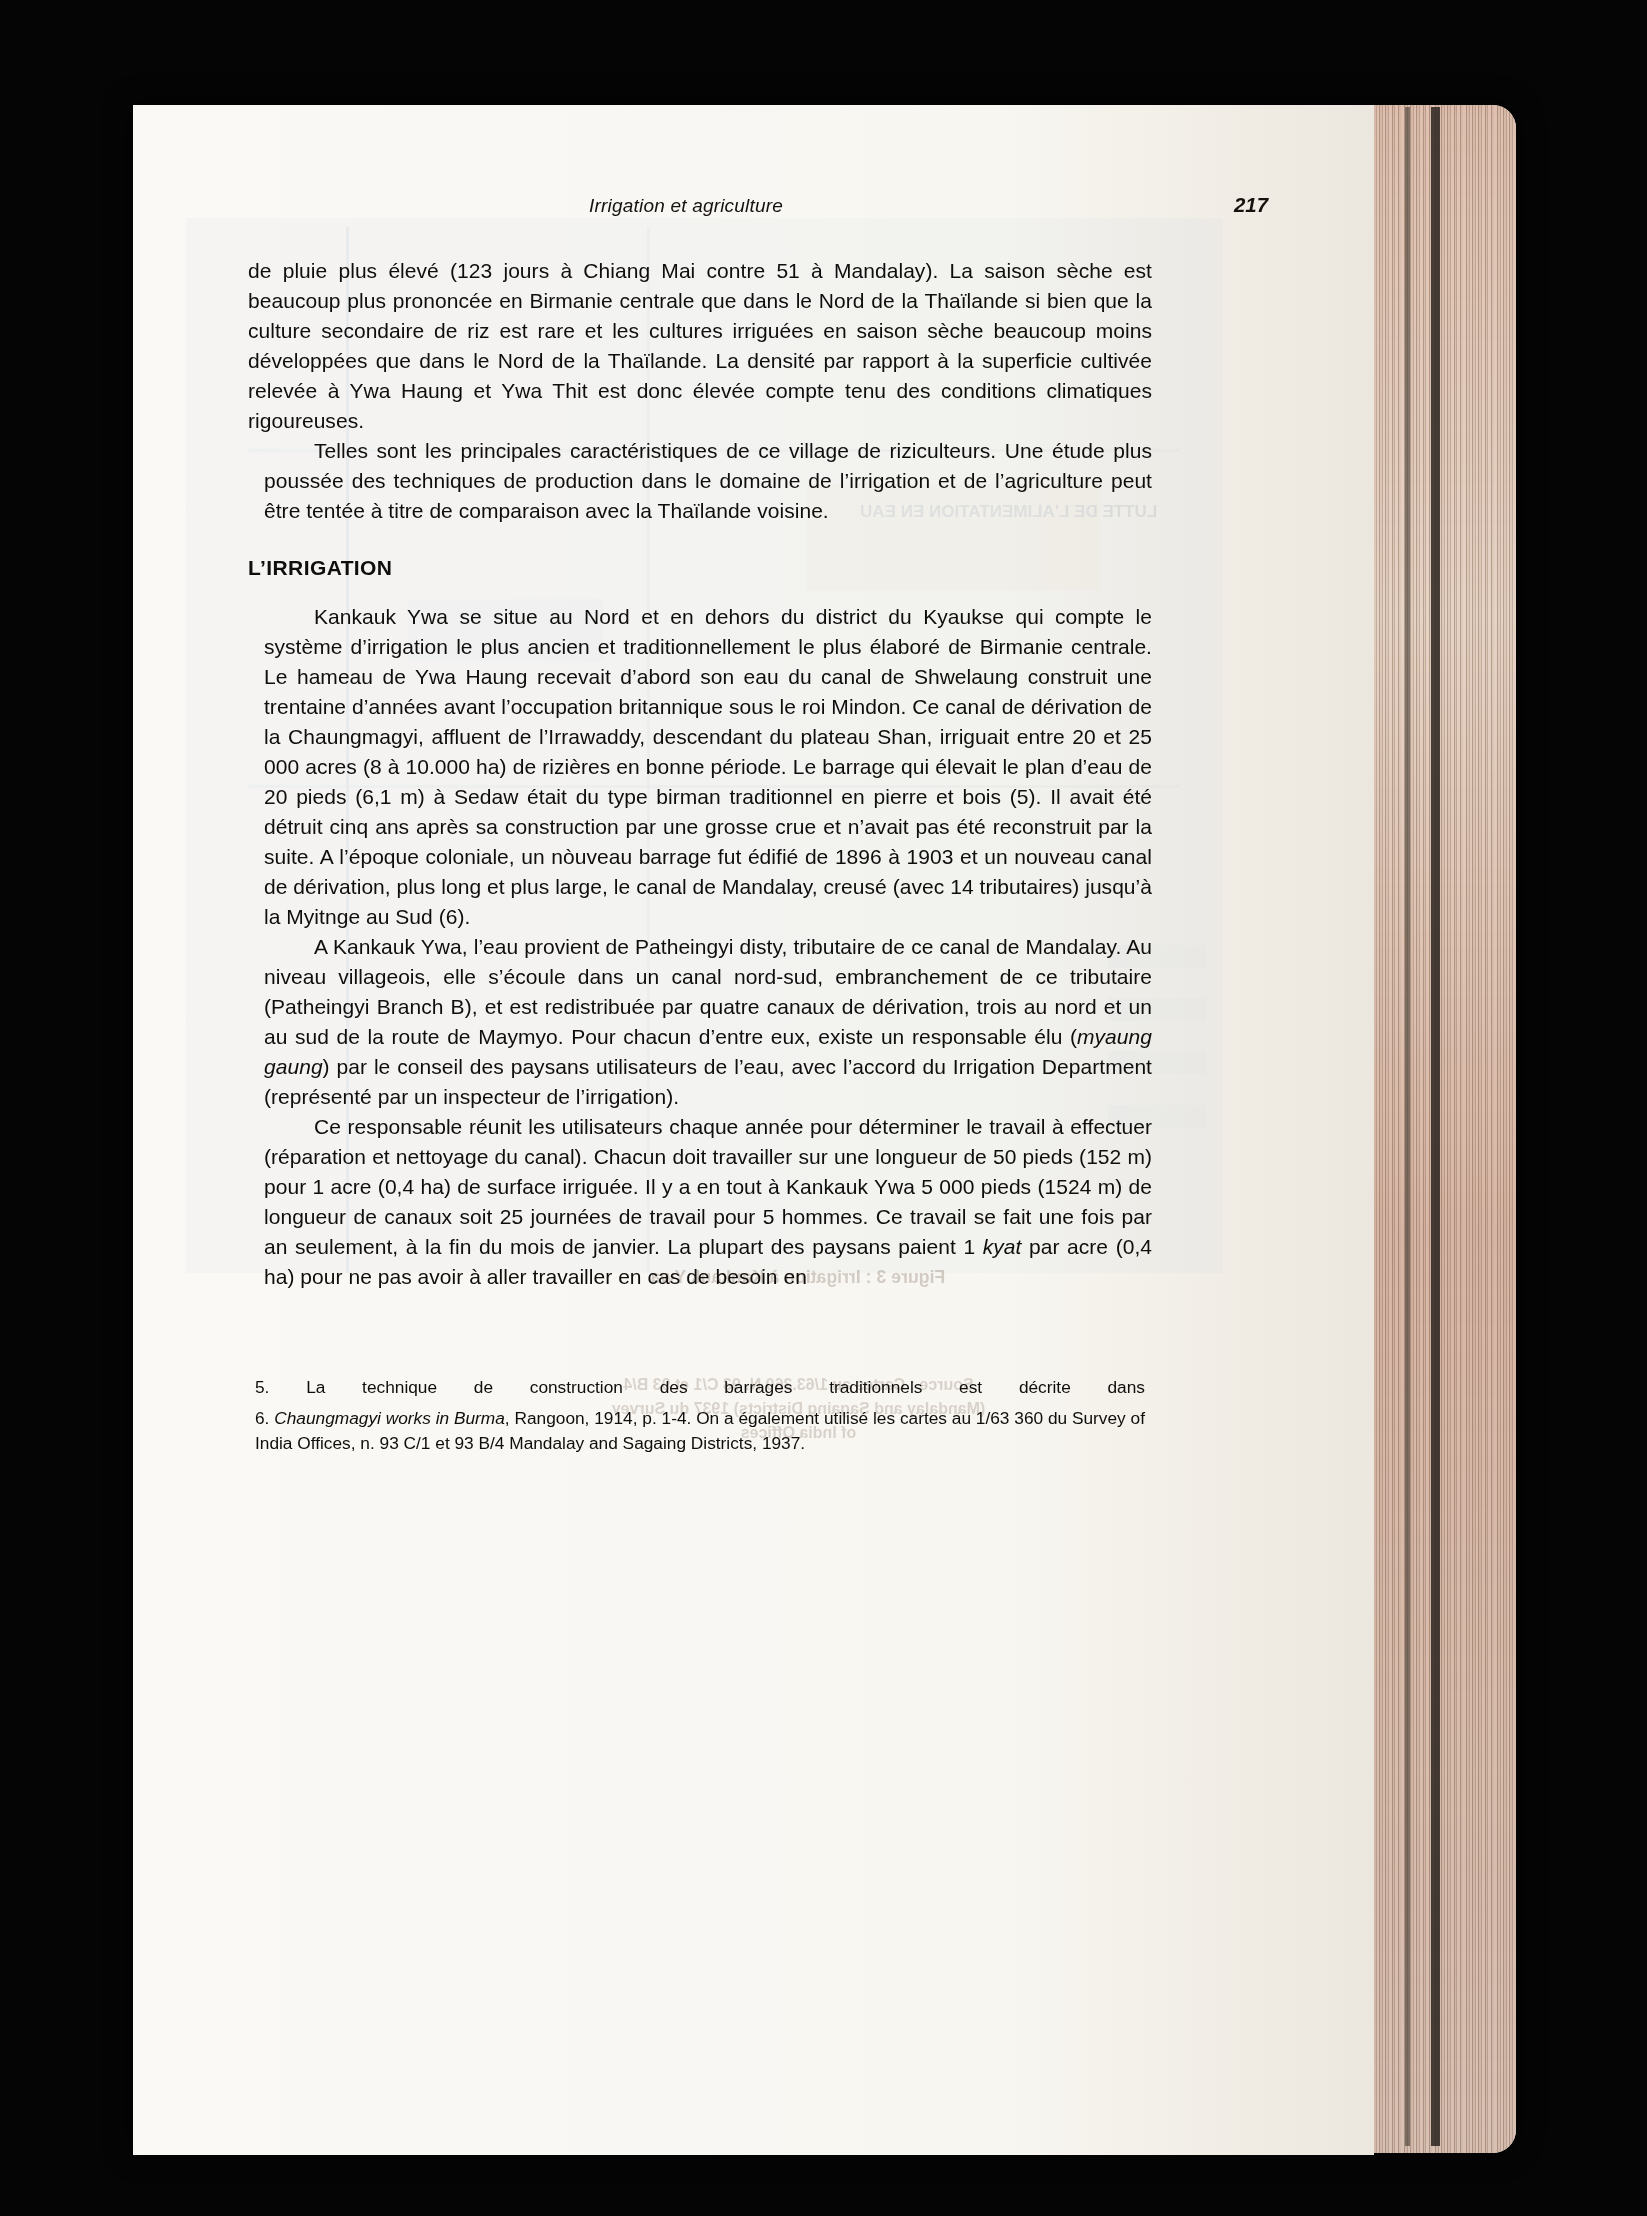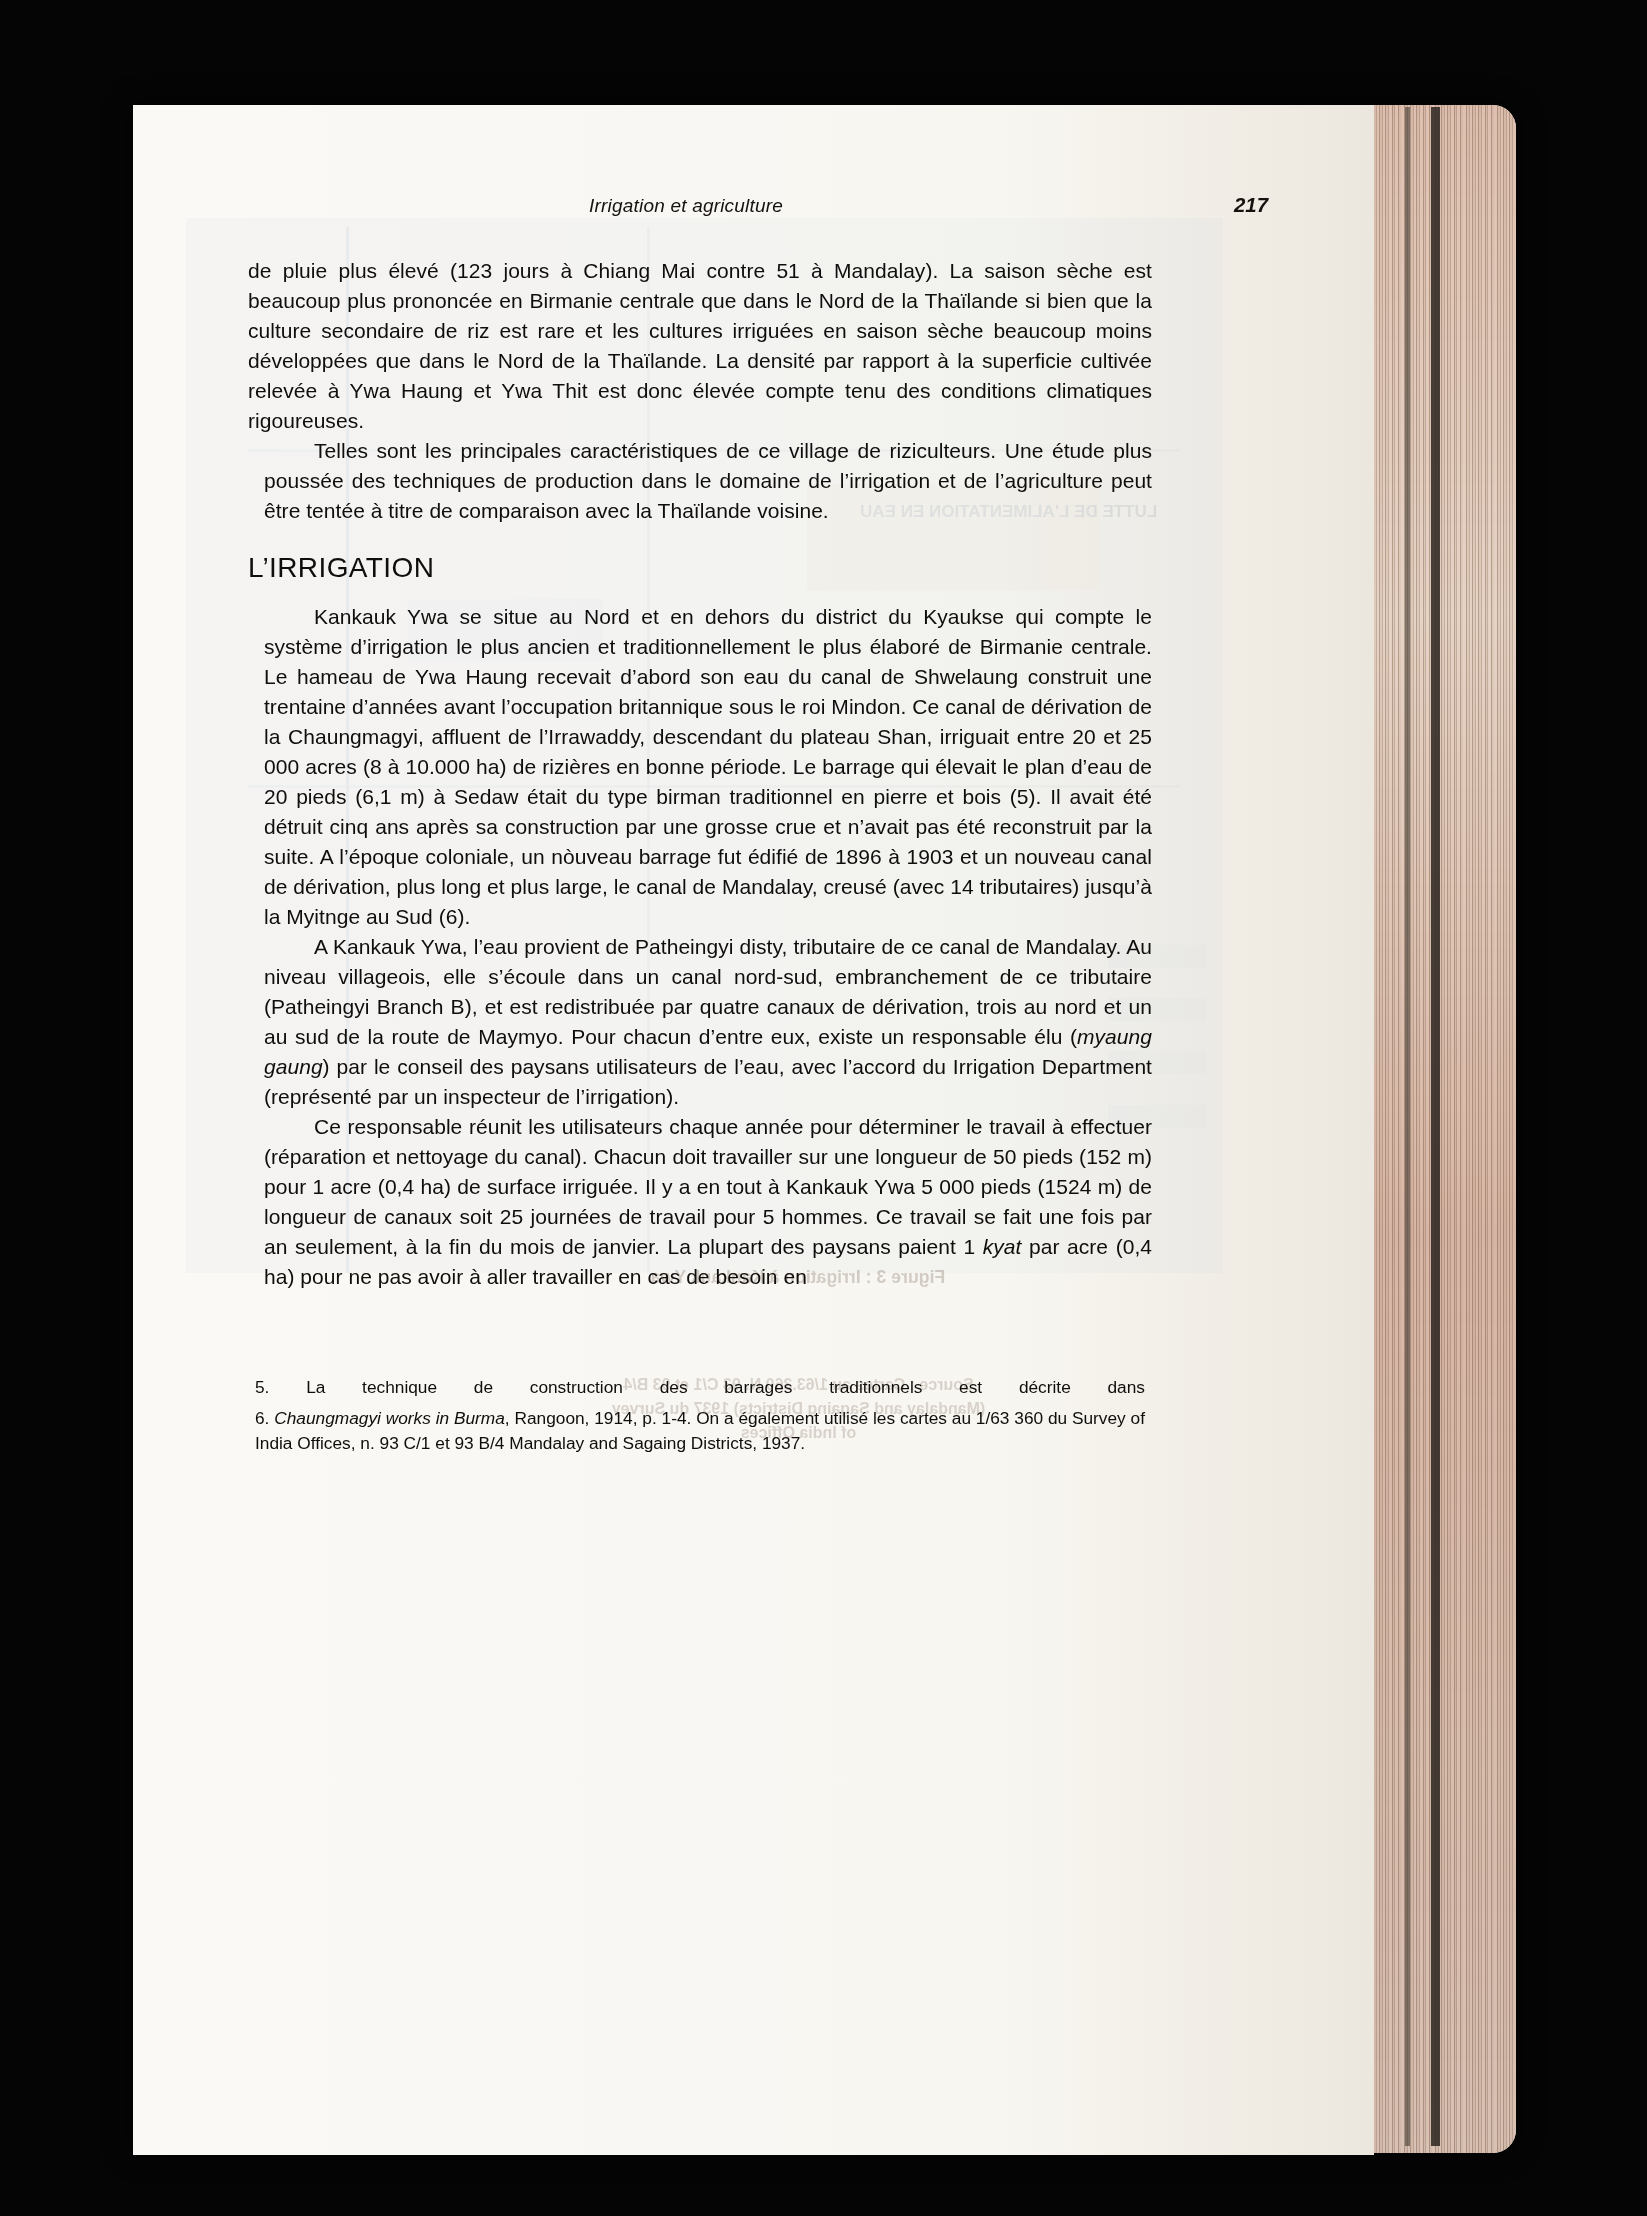--- a/index.html
+++ b/index.html
@@ -198,22 +198,22 @@
     letter-spacing: 0.04px;
   }
   .col p {
     margin: 0;
   }
   .col p.indent {
     text-indent: 50px;
     margin-left: 16px;
   }
   .section-head {
-    font-weight: normal;
-    font-size: 28px;
+    font-weight: bold;
+    font-size: 21px;
     letter-spacing: 0.4px;
     margin: 26.6px 0 19.5px 0;
   }
   em { font-style: italic; }
 
   
   .footnotes {
     position: absolute;
     left: 115px;
     top: 1263px;

